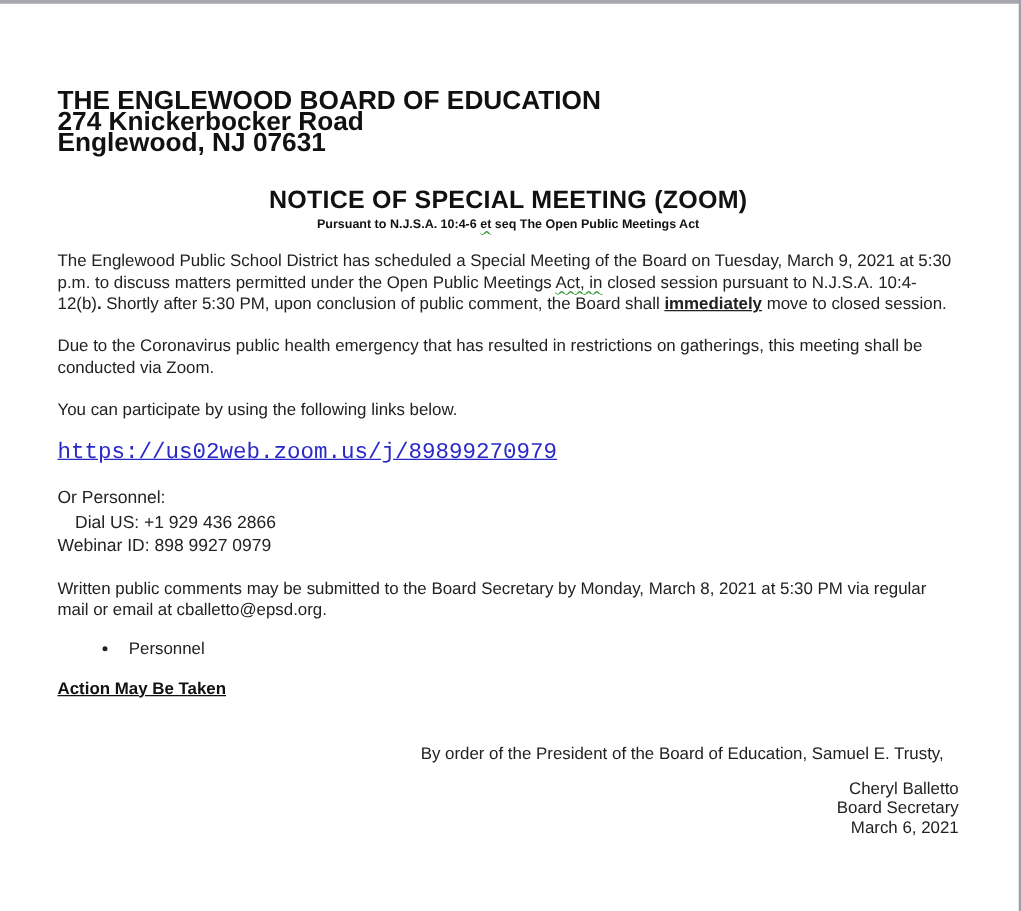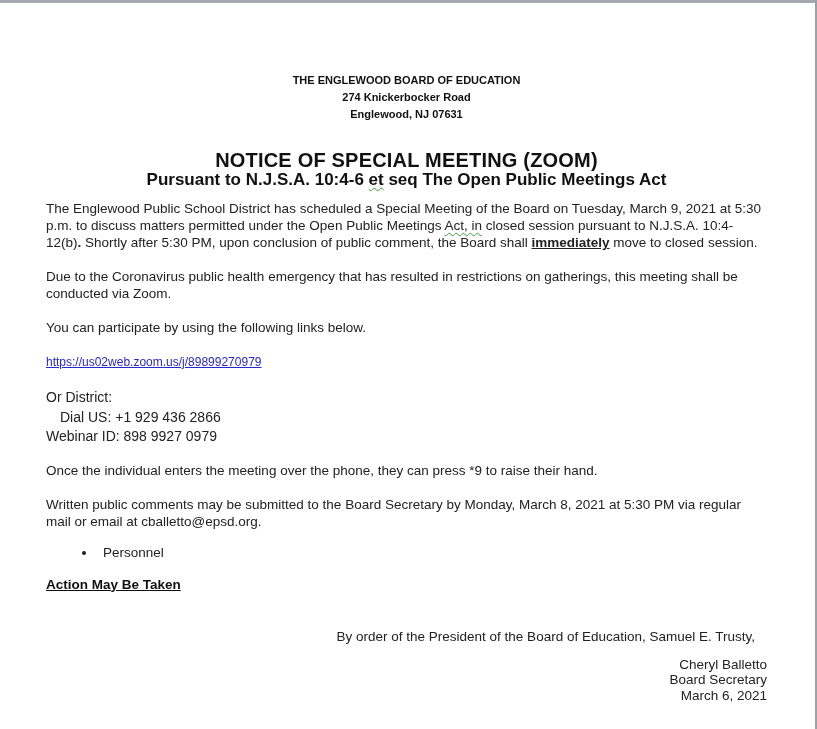--- a/index.html
+++ b/index.html
@@ -22,39 +22,39 @@
   .right-border {
     position: absolute;
     top: 0; right: 0;
     width: 2px; height: 100%;
     background: var(--right-border, #9aa0a8);
   }
   .content {
     padding: 72px 50px 0 46px;
   }
   .letterhead {
-    text-align: center;
+    text-align: left;
     font-weight: bold;
-    font-size: 11px;
+    font-size: 21px;
     line-height: 17px;
     color: #111111;
   }
   .title-block { text-align: center; margin-top: 27px; }
   .notice-title {
     margin: 0;
     font-size: 20px;
     line-height: 21px;
     font-weight: bold;
     color: #111111;
     letter-spacing: 0.2px;
     text-align: center;
   }
   .subtitle {
     margin-top: 2px;
-    font-size: 17px;
+    font-size: 10px;
     line-height: 13px;
     font-weight: bold;
     color: #111111;
   }
   p, .body-text {
     margin: 0 0 17px 0;
     font-size: 13.5px;
     line-height: 17px;
   }
   .first-para { margin-top: 14px; }
@@ -64,23 +64,24 @@
     text-decoration-color: var(--flag-underline, #3f9e3f);
     text-decoration-thickness: 1px;
     text-underline-offset: 2px;
   }
   .emph { font-weight: bold; text-decoration: underline; }
   .bold-dot { font-weight: bold; }
   .link-para { margin: 0 0 17px 0; }
   .zoom-link {
     color: var(--link, #2929c8);
     text-decoration: underline;
-    font-size: 12px;
+    font-size: 18px;
     line-height: 18px;
     cursor: pointer;
+    font-family: Liberation Mono, monospace;
   }
   .phone-block {
     font-size: 14px;
     line-height: 19.5px;
     margin-bottom: 15px;
   }
   .phone-indent { padding-left: 14px; }
   .tight-bottom { margin-bottom: 13px; }
   .agenda-list {
     margin: 14px 0 0 0;
@@ -129,26 +130,25 @@
 
     <p class="first-para"><span>The Englewood Public School District has scheduled a Special Meeting of the Board on Tuesday, March 9, 2021 at 5:30 p.m. to discuss matters permitted under the Open Public Meetings </span><span class="wavy">Act, in</span><span> closed session pursuant to N.J.S.A. 10:4-12(b)</span><span class="bold-dot">.</span><span> Shortly after 5:30 PM, upon conclusion of public comment, the Board shall </span><span class="emph">immediately</span><span> move to closed session.</span></p>
 
     <p>Due to the Coronavirus public health emergency that has resulted in restrictions on gatherings, this meeting shall be conducted via Zoom.</p>
 
     <p>You can participate by using the following links below.</p>
 
     <p class="link-para"><a class="zoom-link" href="#">https://us02web.zoom.us/j/89899270979</a></p>
 
     <div class="phone-block">
-      <div>Or District:</div>
+      <div>Or Personnel:</div>
       <div class="phone-indent">Dial US: +1 929 436 2866</div>
       <div>Webinar ID: 898 9927 0979</div>
     </div>
 
-    <p>Once the individual enters the meeting over the phone, they can press *9 to raise their hand.</p>
 
     <p class="tight-bottom">Written public comments may be submitted to the Board Secretary by Monday, March 8, 2021 at 5:30 PM via regular mail or email at cballetto@epsd.org.</p>
 
 
     <ul class="agenda-list">
       <li>Personnel</li>
     </ul>
 
     <div class="action-notice">Action May Be Taken</div>
 

